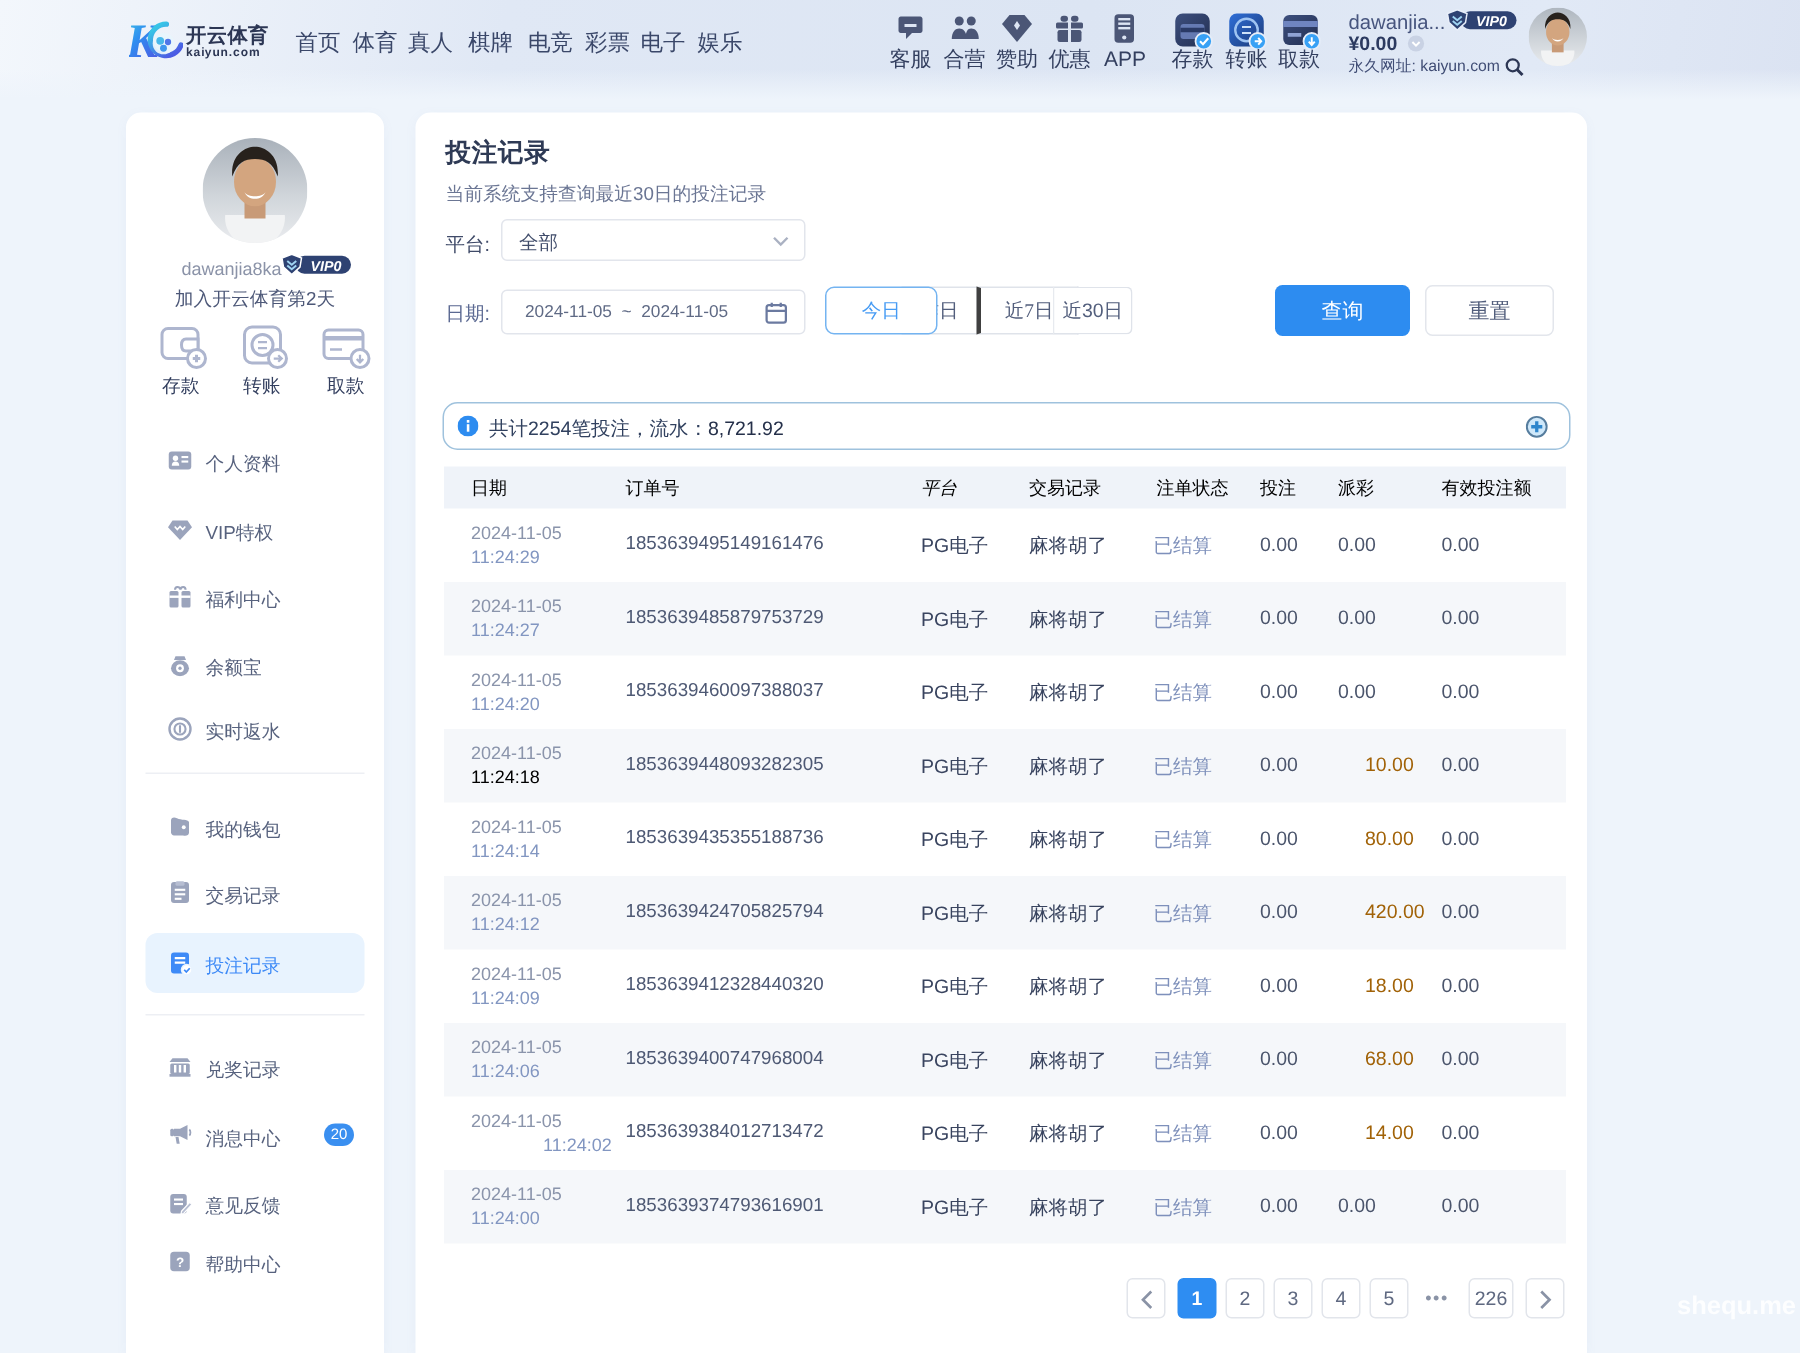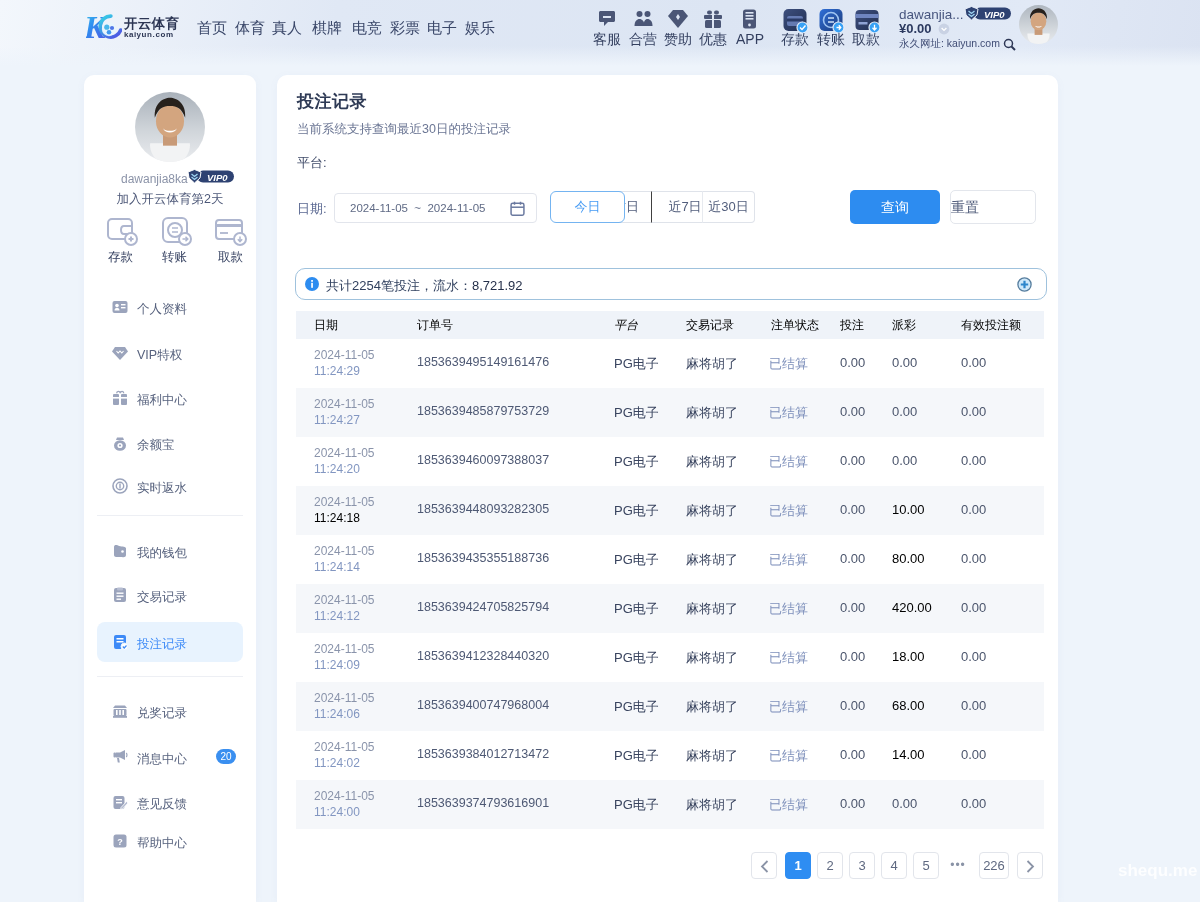--- a/index.html
+++ b/index.html
@@ -30,21 +30,21 @@
   
   .th { position:absolute; font-size:12px; color:#000000; top:0; line-height:28px; }
   .row { position:absolute; left:19px; width:748px; height:49px; }
   .row.alt { background:#f5f7fa; }
   .cell { position:absolute; font-size:13px; color:#39445f; top:16px; }
   .cdate { left:18px; top:8px; font-size:12px; color:#8a94ab; line-height:16px; }
   .corder { left:121px; color:#4e5974; font-size:12.5px; }
   .cplat { left:318px; } .ccont { left:390px; }
   .cstat { left:473px; color:#7e90bb; }
   .cbet { left:544px; color:#4b556c; } .cpay { left:596px; color:#4b556c; }
-  .cpay.red { color:#000000; }
+  .cpay.red { color:#a16207;margin-left:18px; }
   .cvalid { left:665px; color:#4b556c; }
   
   .pg { position:absolute; top:777px; width:26px; height:27px; border:1px solid #e2e5eb;
     border-radius:4px; background:#fff; text-align:center; line-height:25px; font-size:13px; color:#5f6981; }
   .pg.on { background:#2e8df2; border-color:#2e8df2; color:#fff; font-weight:bold; }
   .pg.arr { color:#98a0b0; font-size:14px; }
 </style>
 </head>
 <body>
 <div id="header">
@@ -364,38 +364,44 @@
           <text x="8" y="11.5" text-anchor="middle" font-size="9" font-weight="bold" fill="#fff" font-family="Liberation Sans">?</text>
         </svg></span>
       <span class="mi-txt">帮助中心</span>
     </div>
 </div>
 <div id="main">
   <div class="abs" style="left:20px;top:15px;font-size:17px;font-weight:bold;color:#2e3a55;letter-spacing:0.5px;">投注记录</div>
   <div class="abs" style="left:20px;top:46px;font-size:12.5px;color:#6b7694;">当前系统支持查询最近30日的投注记录</div>
 
   <div class="abs" style="left:20px;top:79px;font-size:13px;color:#3f4a68;">平台:</div>
+  <div class="fld" style="left:57px;top:71px;width:203px;height:28px;">
+    <span class="abs" style="left:11px;top:6px;font-size:13px;color:#414d6b;">全部</span>
+    <svg class="abs" style="right:10px;top:10px" width="11" height="8" viewBox="0 0 11 8">
+        <path d="M1 1.5 L5.5 6 L10 1.5" stroke="#aab1c2" stroke-width="1.6" fill="none"></path>
+      </svg>
+  </div>
 
   <div class="abs" style="left:20px;top:125px;font-size:13px;color:#5b6992;">日期:</div>
   <div class="fld" style="left:57px;top:118px;width:203px;height:30px;">
     <span class="abs" style="left:15px;top:8px;font-size:11.5px;color:#5f6a85;">2024-11-05&nbsp; ~ &nbsp;2024-11-05</span>
     <svg class="abs" style="right:11px;top:7px" width="15" height="15" viewBox="0 0 14 14">
         <g fill="none" stroke="#6b7aa0" stroke-width="1.4">
           <rect x="1" y="2.2" width="12" height="11" rx="1.5"></rect>
           <path d="M1 5.8 L13 5.8"></path>
           <path d="M4.2 0.8 L4.2 3.4 M9.8 0.8 L9.8 3.4"></path>
         </g>
       </svg>
   </div>
   <div class="qbtn" style="left:273px;width:75px;border:1px solid #74b4f1;border-radius:6px;color:#469bf4;z-index:2;">今日</div>
   <div class="qbtn" style="left:324px;width:51px;border-left:none;">昨日</div>
-  <div class="qbtn" style="left:374px;width:68px;border-left:1px solid #404040;">近7日</div>
+  <div class="qbtn" style="left:374px;width:68px;border-left:3px solid #404040;font-family:Liberation Serif, serif;">近7日</div>
   <div class="qbtn" style="left:425px;width:53px;border-left:1px solid #e7eaef;border-radius:0 4px 4px 0;">近30日</div>
   <div class="abs" style="left:573px;top:115px;width:90px;height:34px;background:#2d8cf0;border-radius:5px;color:#fff;font-size:14px;text-align:center;line-height:34px;">查询</div>
-  <div class="abs" style="left:673px;top:115px;width:86px;height:34px;background:#fff;border:1px solid #e3e6ec;border-radius:5px;color:#525e7c;font-size:14px;line-height:32px;">重置</div>
+  <div class="abs" style="left:673px;top:115px;width:86px;height:34px;background:#fff;border:1px solid #e3e6ec;border-radius:5px;color:#525e7c;font-size:14px;text-align:center;line-height:32px;">重置</div>
 
   <div class="abs" style="left:18px;top:193px;width:752px;height:32px;border:1px solid #9fc2dd;border-radius:10px;background:#fff;">
     <svg class="abs" style="left:9px;top:8px" width="14" height="14" viewBox="0 0 14 14">
         <circle cx="7" cy="7" r="7" fill="#2d8cf0"></circle>
         <rect x="6.2" y="5.8" width="1.7" height="5" fill="#fff"></rect>
         <rect x="6.2" y="3" width="1.7" height="1.8" fill="#fff"></rect>
       </svg>
     <span class="abs" style="left:30px;top:8px;font-size:13px;color:#31415f;">共计2254笔投注，流水：<span style="color:#25304a;">8,721.92</span></span>
     <svg class="abs" style="right:14px;top:8px" width="15" height="15" viewBox="0 0 15 15">
         <circle cx="7.5" cy="7.5" r="6.6" fill="#cfe8fa" stroke="#567d9e" stroke-width="1.3"></circle>
@@ -488,21 +494,21 @@
   <div class="cell cdate">2024-11-05<br><span style="color:#8296c1;">11:24:06</span></div>
   <span class="cell corder">1853639400747968004</span>
   <span class="cell cplat">PG电子</span>
   <span class="cell ccont">麻将胡了</span>
   <span class="cell cstat">已结算</span>
   <span class="cell cbet">0.00</span>
   <span class="cell cpay red">68.00</span>
   <span class="cell cvalid">0.00</span>
       </div>
       <div class="row" style="top:656px;">
-  <div class="cell cdate">2024-11-05<br><span style="color:#8296c1;">11:24:02</span></div>
+  <div class="cell cdate">2024-11-05<br><span style="color:#8296c1;margin-left:48px;">11:24:02</span></div>
   <span class="cell corder">1853639384012713472</span>
   <span class="cell cplat">PG电子</span>
   <span class="cell ccont">麻将胡了</span>
   <span class="cell cstat">已结算</span>
   <span class="cell cbet">0.00</span>
   <span class="cell cpay red">14.00</span>
   <span class="cell cvalid">0.00</span>
       </div>
       <div class="row alt" style="top:705px;">
   <div class="cell cdate">2024-11-05<br><span style="color:#8296c1;">11:24:00</span></div>

